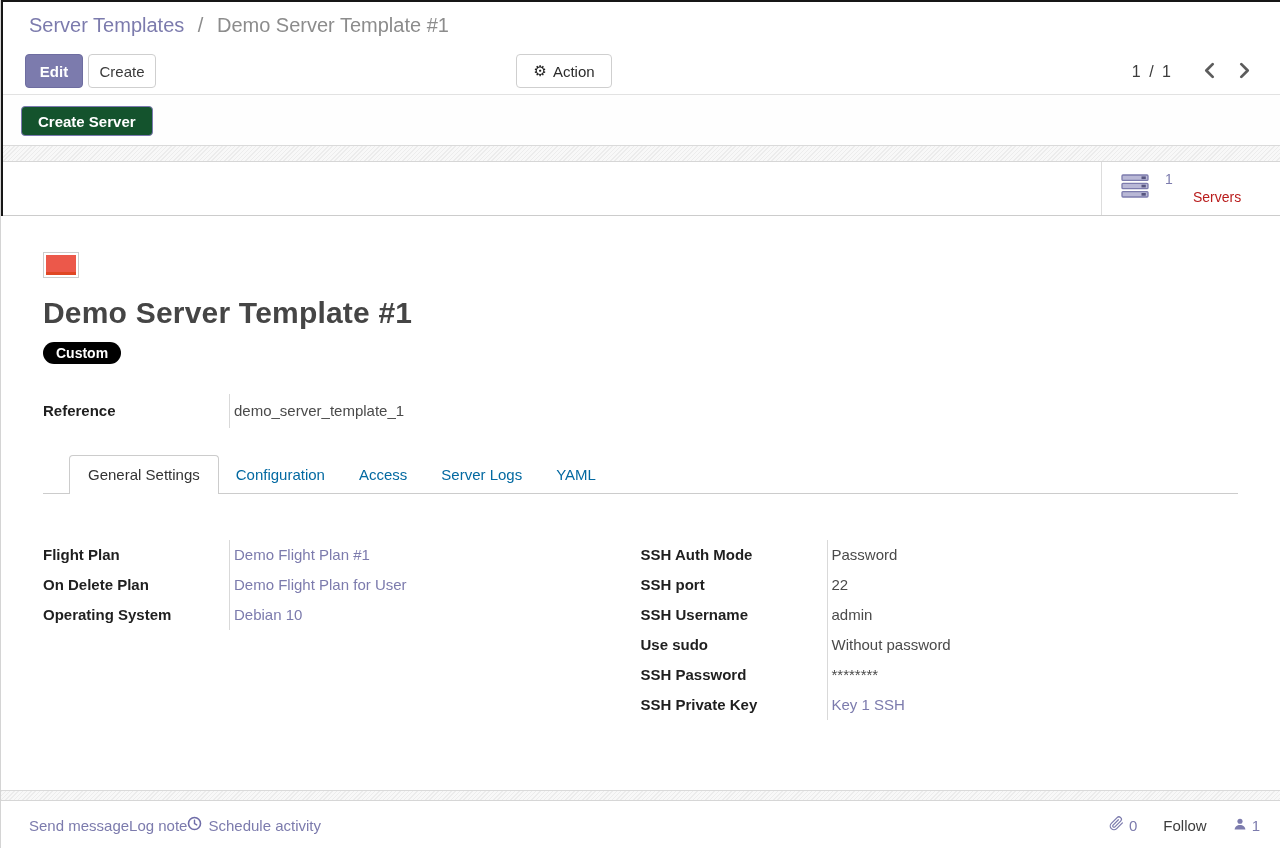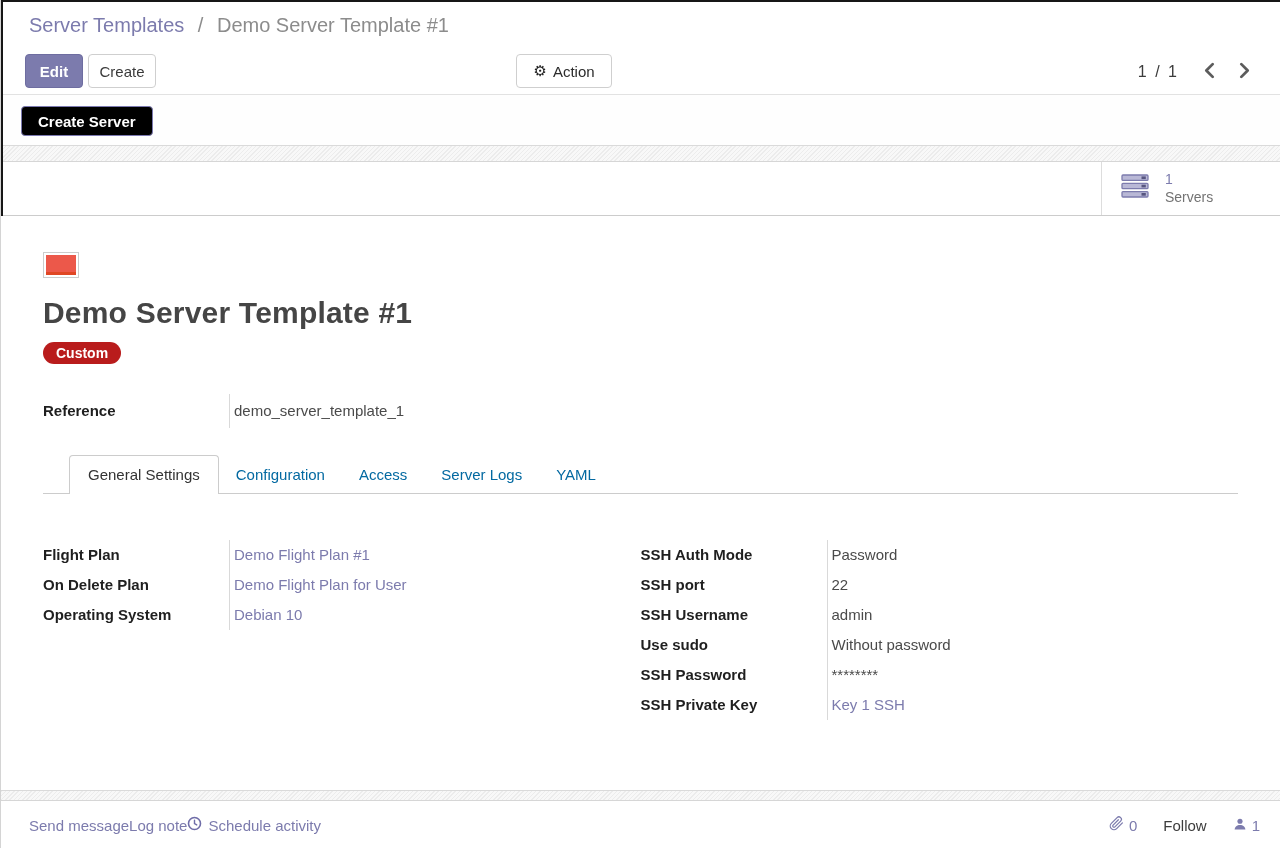--- a/index.html
+++ b/index.html
@@ -26,49 +26,49 @@
   .btn { display: inline-flex; align-items: center; justify-content: center; height: 34px;
          border-radius: 4px; font-size: 15px; cursor: pointer; }
   .btn-edit { position: absolute; left: 24px; top: 6px; width: 58px; background: #7c7bad; color: #fff; font-weight: 700;
               border: 1px solid #6e6da0; }
   .btn-create { position: absolute; left: 87px; top: 6px; width: 68px; background: #fff; color: #3a3a3a;
                 border: 1px solid #cfcfcf; }
   .btn-action { position: absolute; left: 515px; top: 6px; width: 96px; background: #fff; color: #2b2b2b;
                 border: 1px solid #cfcfcf; gap: 6px; }
   .gear { font-family: "DejaVu Sans", sans-serif; font-size: 15px; color: #1e1e1e; line-height: 1; }
   .pager { position: absolute; right: 25px; top: 0; height: 47px; display: flex; align-items: center; gap: 14px; }
-  .pager-value { font-size: 16px; color: #3c3c3c; letter-spacing: 2px; margin-right: 6px; }
+  .pager-value { font-size: 16px; color: #3c3c3c; letter-spacing: 2px; margin-right: 12px; }
   .pager-btn { background: none; border: none; cursor: pointer; padding: 4px; display: flex; align-items: center; }
 
   
   .status-bar { height: 50px; padding: 11px 0 0 20px; background: #fefefe; }
-  .btn-create-server { background: #000000; color: #fff; font-weight: 700; font-size: 15px;
+  .btn-create-server { background: #14532d; color: #fff; font-weight: 700; font-size: 15px;
                        border: 1px solid #7b79b0; border-radius: 4px; padding: 0 16px; height: 30px; }
 
   
   .hatch { background: repeating-linear-gradient(135deg, #ececec 0 1px, #f8f8f8 1px 3px);
            border-top: 1px solid #dadada; border-bottom: 1px solid #d6d6d6; }
   .hatch-top { height: 17px; }
   .hatch-bottom { height: 11px; }
 
   
   .buttonbox-row { height: 54px; background: #fff; border-bottom: 1px solid #cccccc;
                    display: flex; justify-content: flex-end; }
   .stat-button { width: 179px; height: 100%; border-left: 1px solid #ddd; display: flex; align-items: center;
                  gap: 14px; padding-left: 19px; cursor: pointer; background: #fff; }
   .stat-text { display: flex; flex-direction: column; line-height: 1.25; font-size: 14px; }
   .stat-count { color: #7c7bad; }
-  .stat-label { color: #737373; }
+  .stat-label { color: #b91c1c; margin-left: 28px; }
 
   
   .sheet { background: #fff; min-height: 574px; padding: 36px 42px 20px 42px; }
   .thumb { width: 36px; height: 26px; border: 1px solid #ccc; background: #fff; padding: 2px; }
   .thumb-inner { width: 100%; height: 100%; background: #ec584a; border-bottom: 3px solid #e04724; }
   .sheet-title { margin-top: 18px; font-size: 30px; font-weight: 700; color: #454545; letter-spacing: 0.2px; }
-  .badge { display: inline-block; margin-top: 12px; background: #b91c1c; color: #fff; font-weight: 700;
+  .badge { display: inline-block; margin-top: 12px; background: #000000; color: #fff; font-weight: 700;
            font-size: 14px; border-radius: 11px; padding: 3px 13px; }
 
   .group { display: flex; }
   .group-labels { width: 186px; flex: none; }
   .group-values { border-left: 1px solid #d9d9d9; padding-left: 4px; flex: 1; min-width: 0; }
   .grow { height: 30px; line-height: 30px; font-size: 15px; white-space: nowrap; }
   .glabel { font-weight: 700; color: #1f1f1f; }
   .gvalue { color: #4a4a4a; }
   .gvalue.link { color: #7c7bad; cursor: pointer; }
   .ref-group { margin-top: 30px; align-items: center; }

